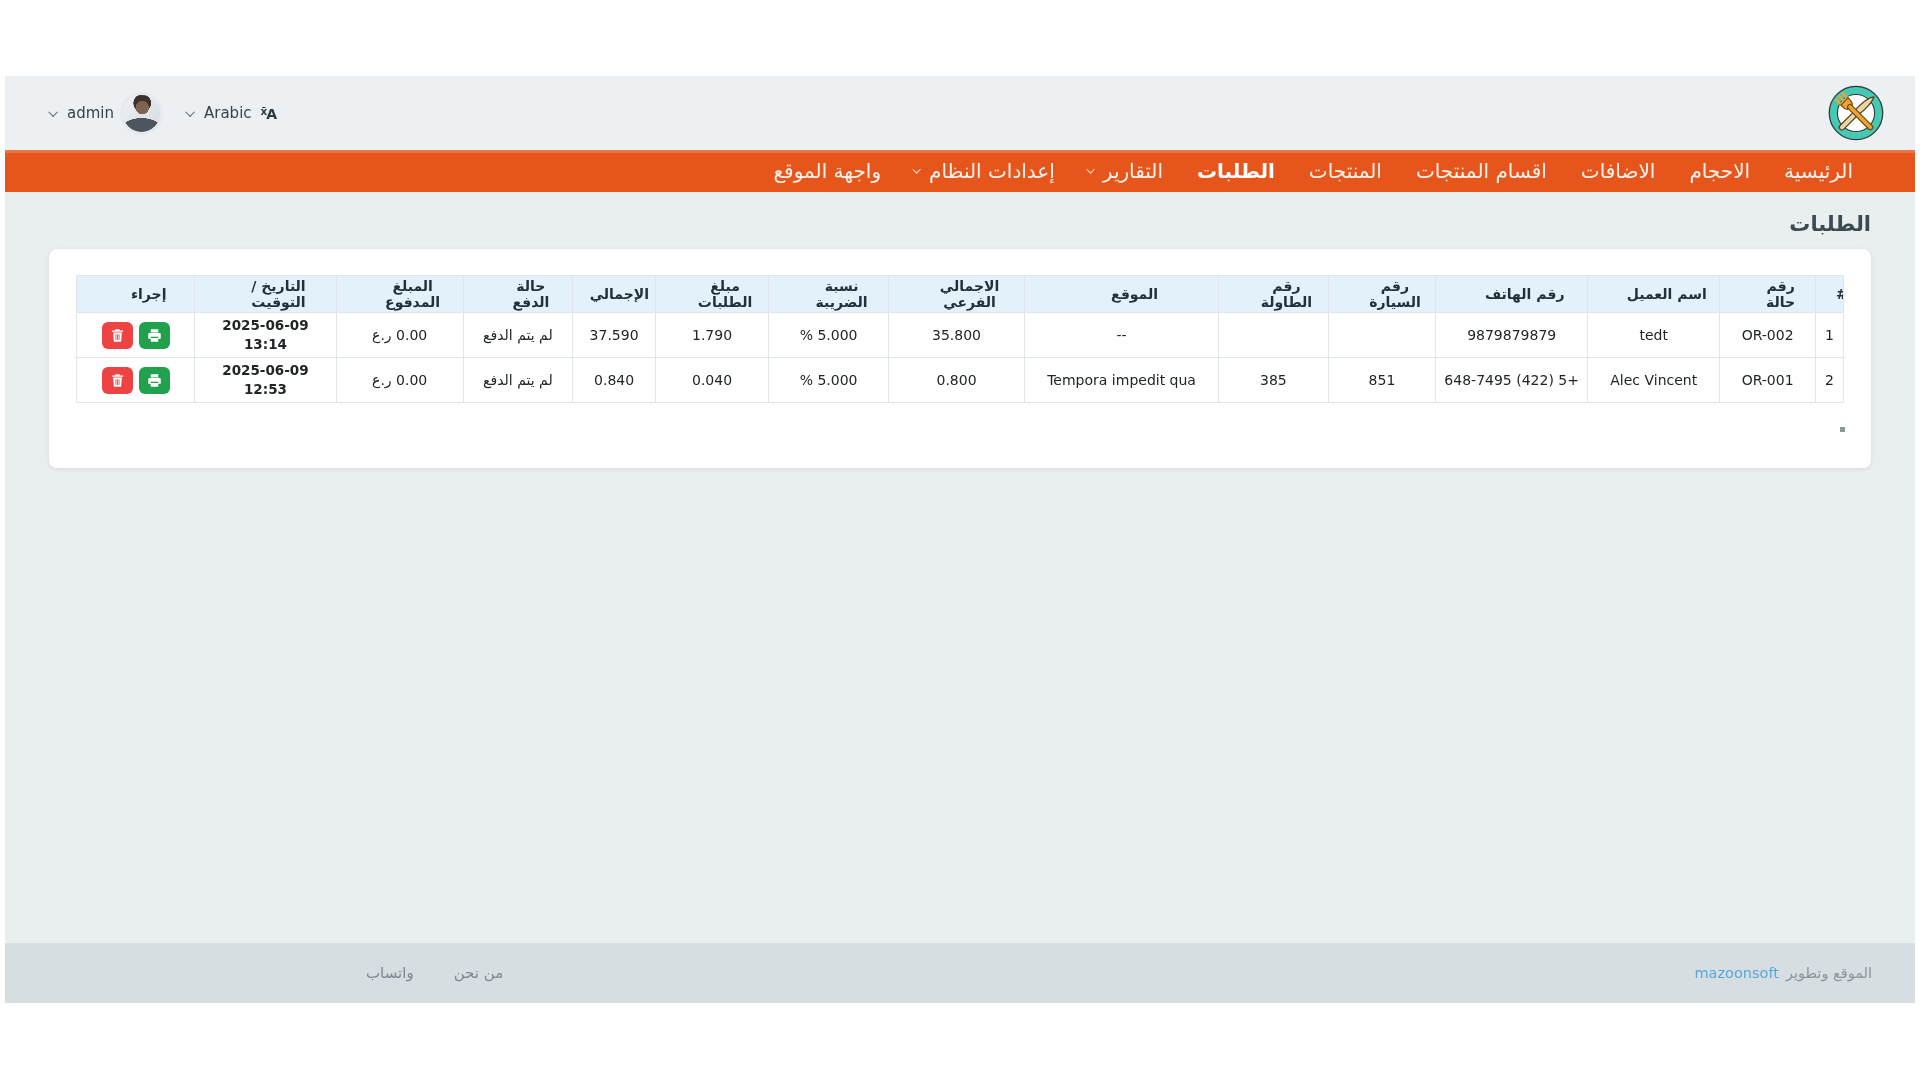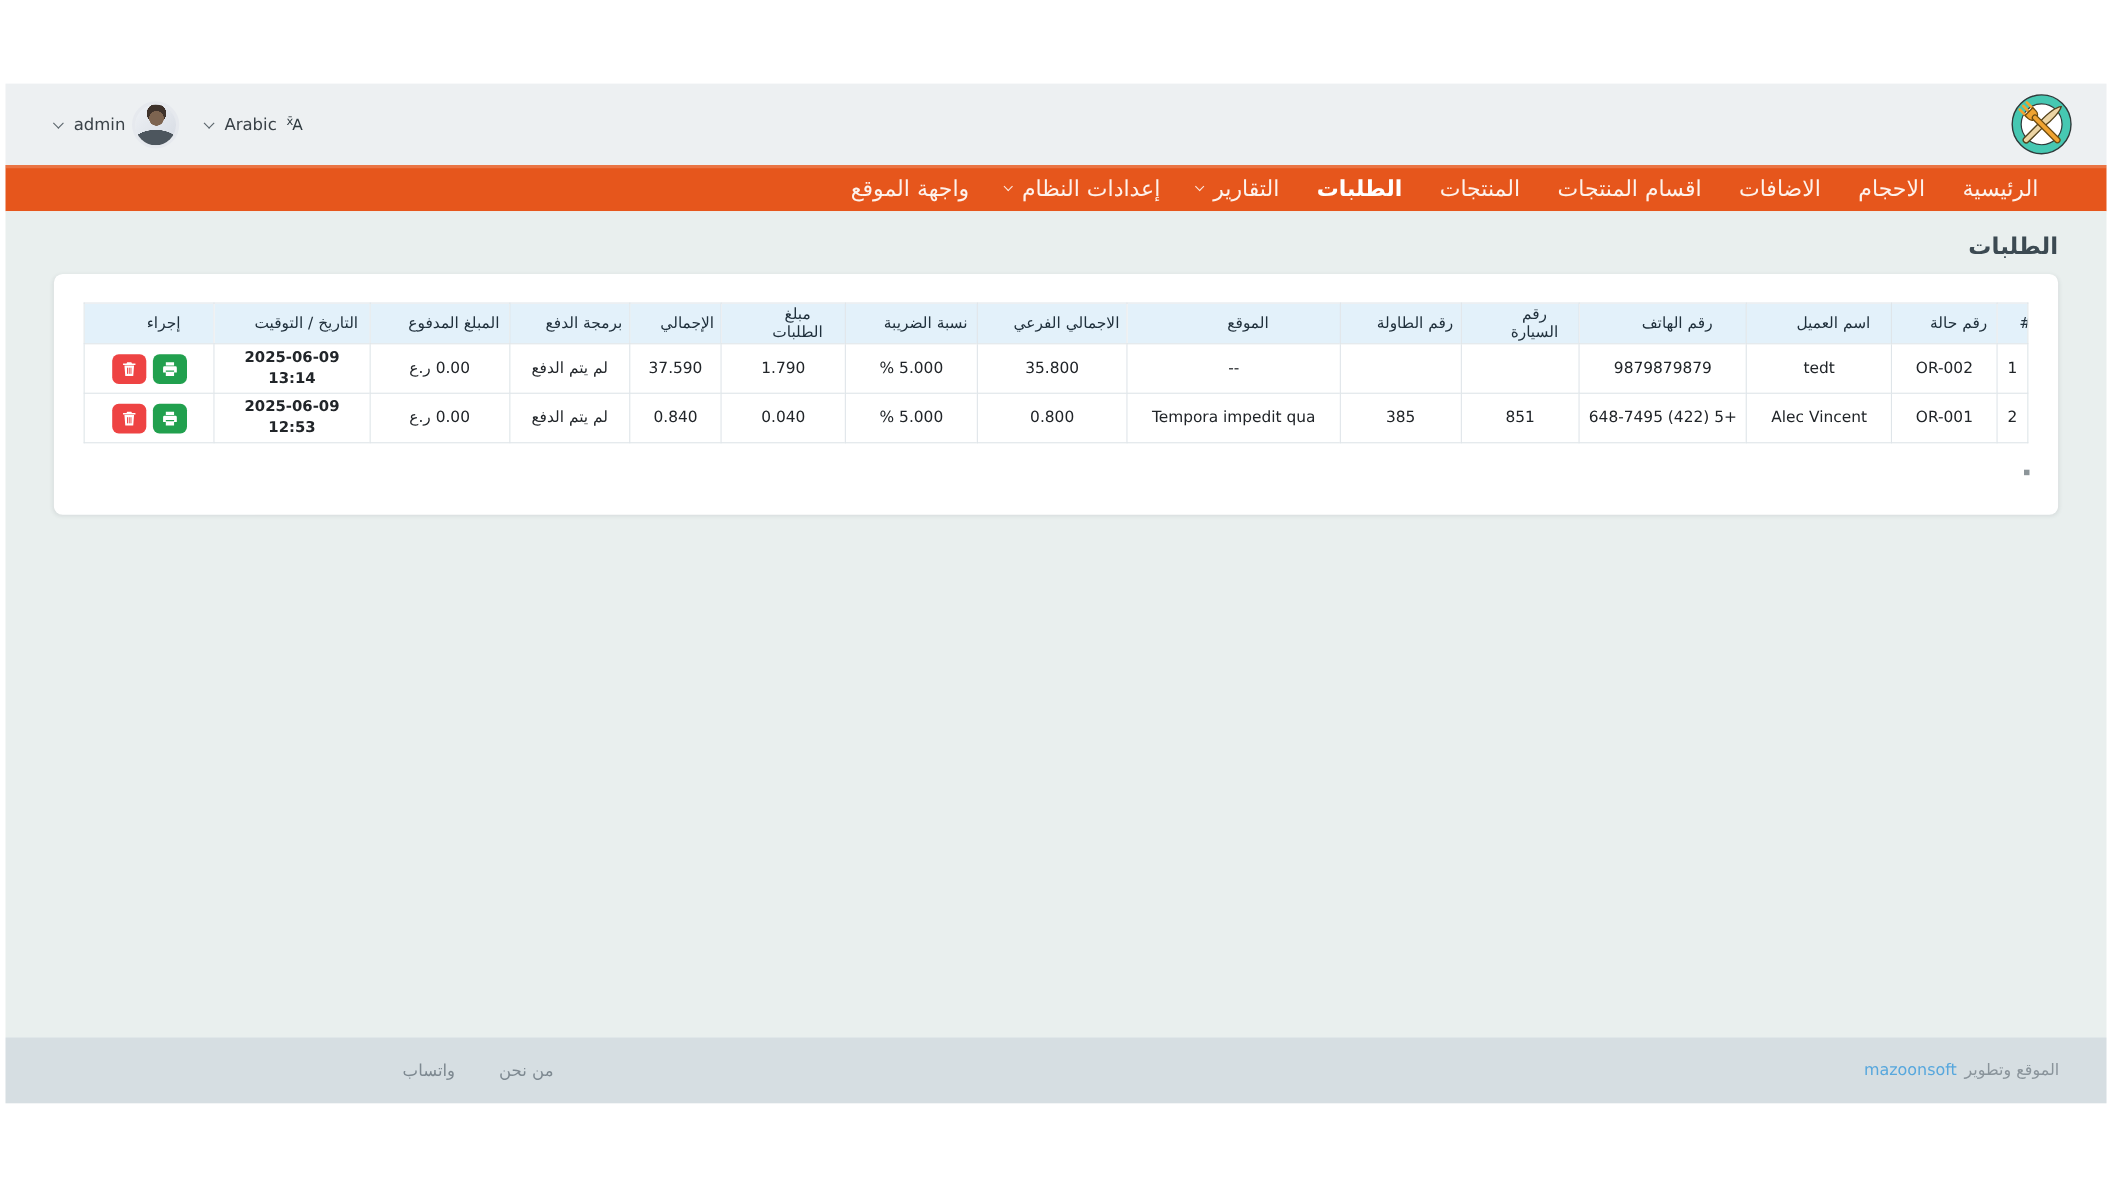--- a/index.html
+++ b/index.html
@@ -26,21 +26,21 @@
   .nav-chev { border-color: #fbe9e0; width: 6px; height: 6px; }
   .avatar {
     width: 37px; height: 37px; border-radius: 50%;
     background:
       radial-gradient(circle at 52% 34%, #7d6450 0 21%, rgba(0,0,0,0) 22%),
       radial-gradient(circle at 52% 22%, #3e322b 0 25%, rgba(0,0,0,0) 26%),
       radial-gradient(ellipse 62% 40% at 50% 102%, #4d565e 0 98%, rgba(0,0,0,0) 100%),
       linear-gradient(135deg, #eef1f5, #d6dbe3);
     box-shadow: 0 0 0 3px #e6e9ee;
   }
-  .xlate { font-size: 14px; color: #2f3a40; letter-spacing: -1px; }
+  .xlate { font-size: 14px; color: #2f3a40; letter-spacing: -1px; font-weight: bold; }
   .xlate .xa { font-size: 10.5px; vertical-align: 4px; }
 
   
   .mainnav {
     height: 42px; background: #e6561c;
     box-shadow: inset 0 3px 0 rgba(255,255,255,.18);
     display: flex; direction: rtl; align-items: center; gap: 34px; padding: 0 62px;
   }
   .nav-link {
     color: #fdf2ec; font-size: 20px; text-decoration: none;
@@ -52,21 +52,21 @@
   .main { background: #e9efee; height: 751px; padding: 0 44px; direction: rtl; }
   .page-title { padding-top: 20px; font-size: 21px; font-weight: 600; color: #3c4a52; }
   .card {
     position: relative; margin-top: 13px; background: #ffffff; border-radius: 8px;
     box-shadow: 0 1px 4px rgba(40,50,60,.10); padding: 26px 27px 65px 27px;
   }
   .card-dot { position: absolute; top: 178px; right: 26px; width: 5px; height: 5px; background: #6f7a80; opacity: .8; }
 
   table { width: 100%; border-collapse: collapse; direction: rtl; table-layout: fixed; }
   th, td { border: 1px solid #dfe5e9; text-align: center; vertical-align: middle; padding: 2px 6px; overflow: hidden; }
-  th { background: #e3f1fa; height: 34px; font-size: 14px; font-weight: 400; color: #20303c; padding-left: 32px; }
+  th { background: #e3f1fa; height: 34px; font-size: 14px; font-weight: 700; color: #20303c; padding-left: 32px; }
   td { height: 45px; font-size: 14px; color: #212529; }
   .ltr { direction: ltr; unicode-bidi: isolate; }
   .dt-line { display: block; line-height: 1.4; font-size: 13.5px; font-weight: bold; }
 
   .btn {
     display: inline-flex; align-items: center; justify-content: center;
     width: 31px; height: 27px; border: none; border-radius: 6px; margin: 0 3px; cursor: pointer;
   }
   .btn svg { width: 15px; height: 15px; fill: #ffffff; }
   .btn-print { background: #21a04e; }
@@ -178,21 +178,21 @@
               <th>رقم حالة</th>
               <th>اسم العميل</th>
               <th>رقم الهاتف</th>
               <th>رقم السيارة</th>
               <th>رقم الطاولة</th>
               <th>الموقع</th>
               <th>الاجمالي الفرعي</th>
               <th>نسبة الضريبة</th>
               <th>مبلغ الطلبات</th>
               <th>الإجمالي</th>
-              <th>برمجة الدفع</th>
+              <th>حالة الدفع</th>
               <th>المبلغ المدفوع</th>
               <th>التاريخ / التوقيت</th>
               <th>إجراء</th>
             </tr>
           </thead>
         <tbody>
             <tr>
               <td>1</td>
               <td>OR-002</td>
               <td>tedt</td>

